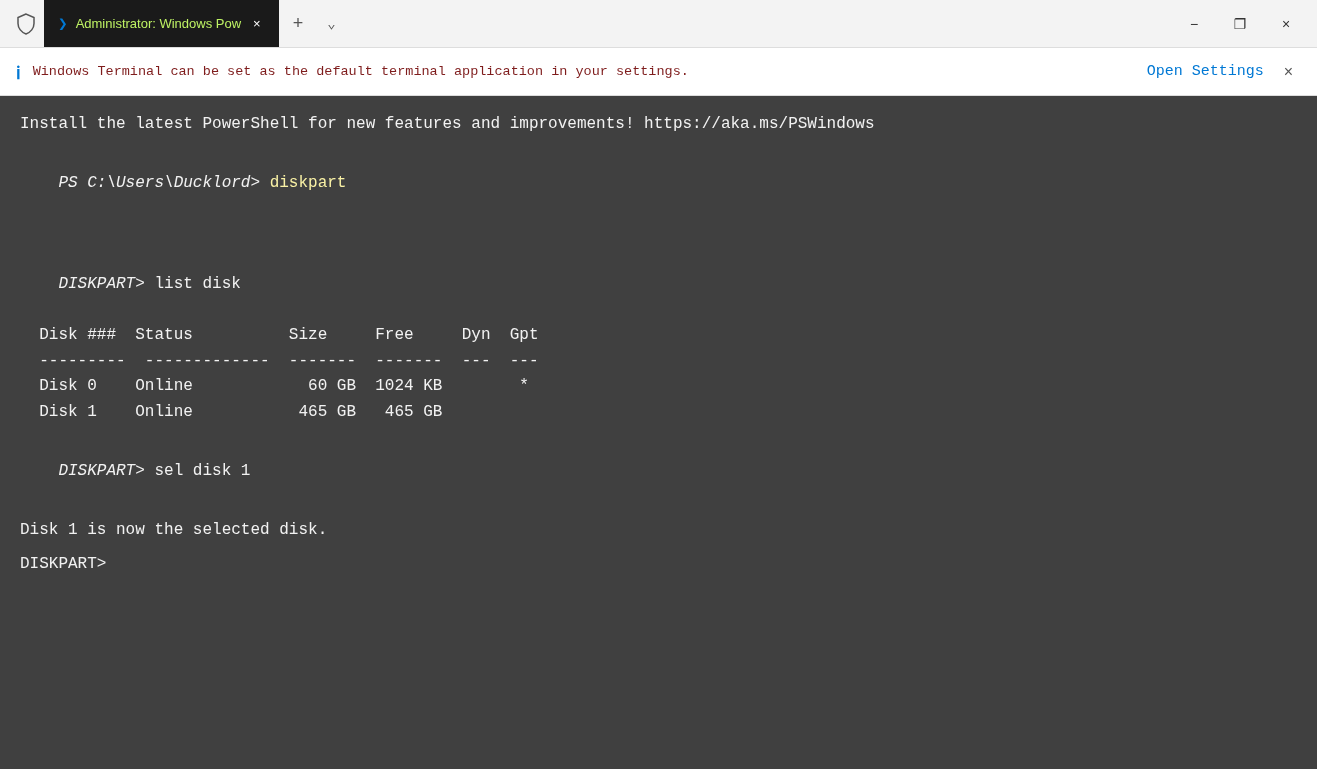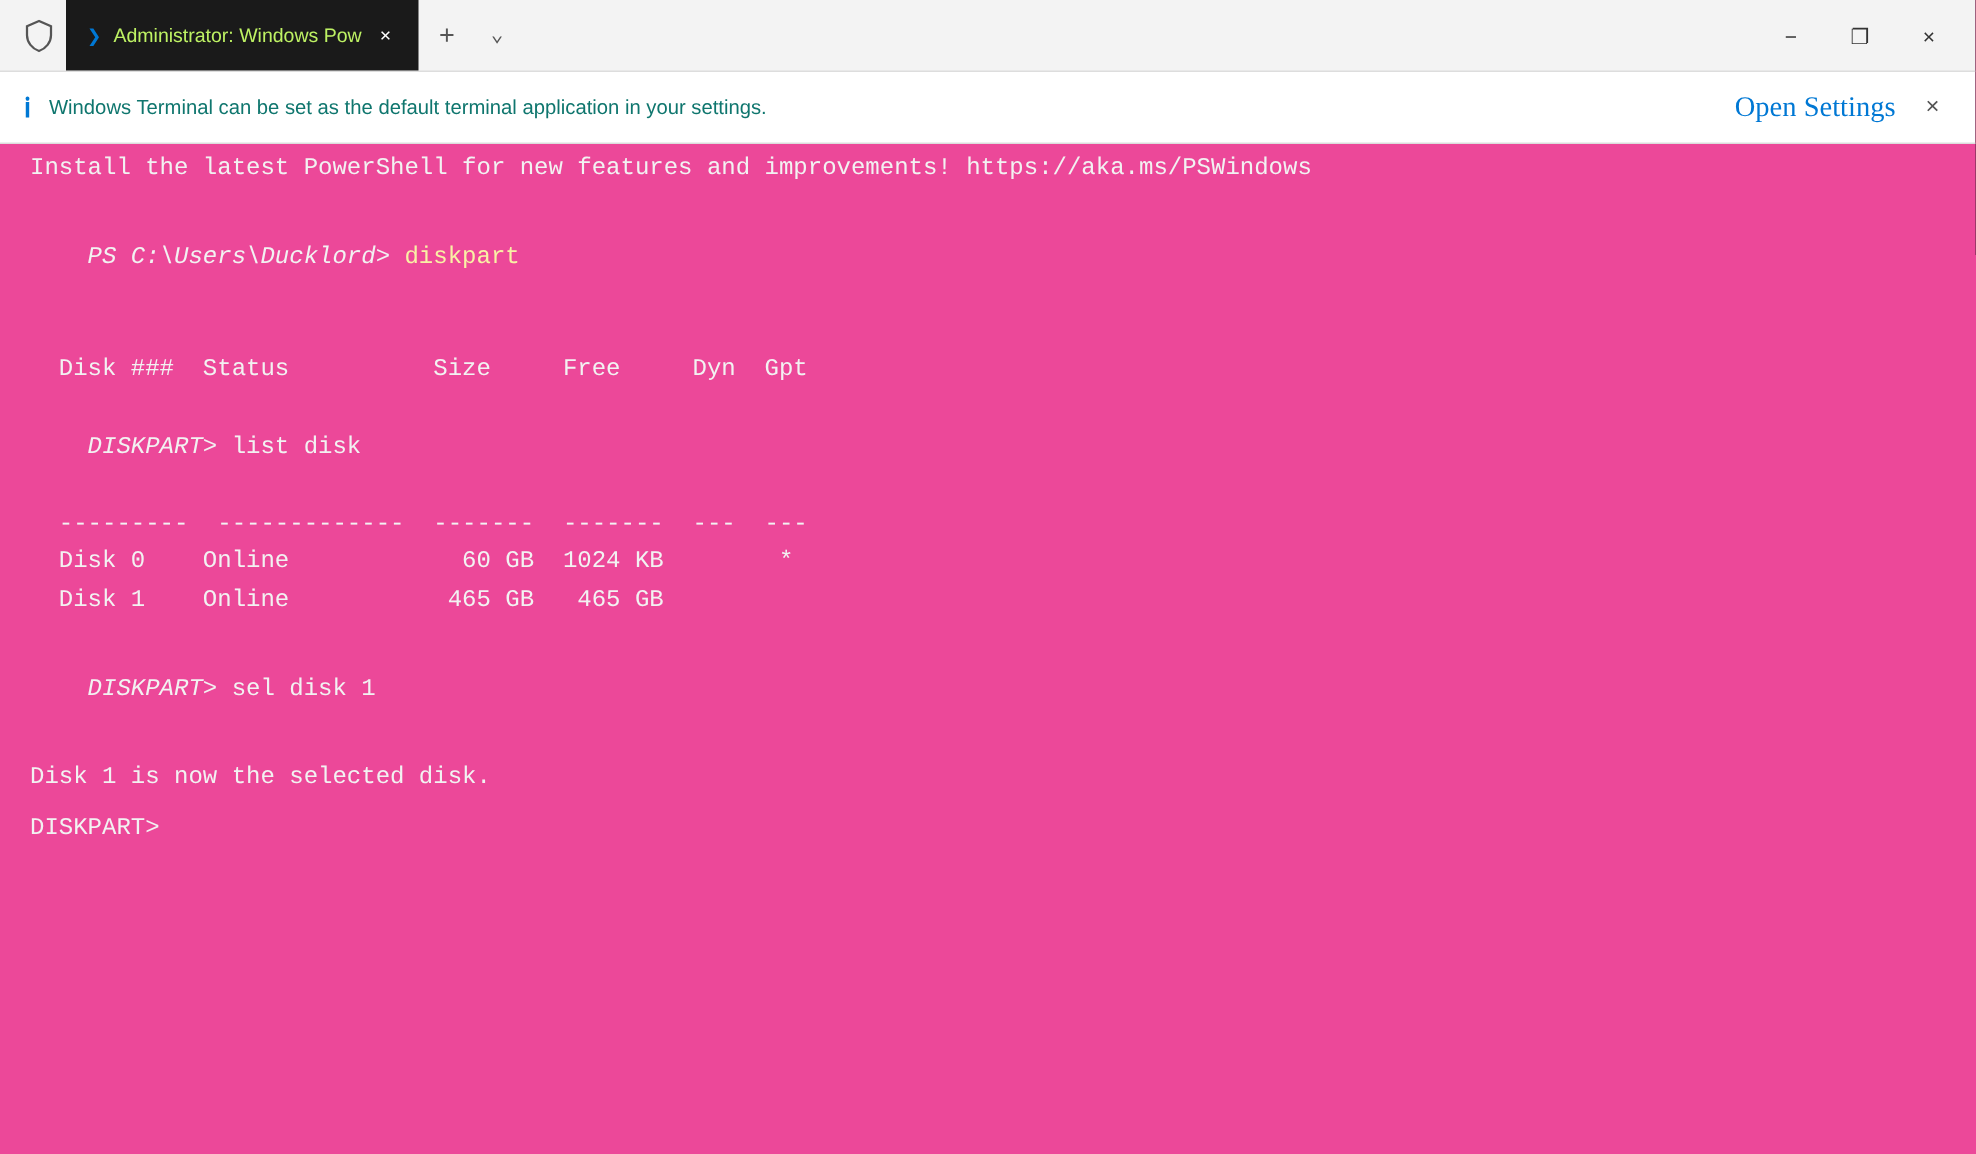--- a/index.html
+++ b/index.html
@@ -121,47 +121,47 @@
       border-bottom: 1px solid #ddd;
     }
 
     .info-icon {
       color: #0078d4;
       font-size: 18px;
       font-weight: bold;
     }
 
     .info-text {
-      font-family: Liberation Sans, sans-serif;
+      font-family: Liberation Mono, monospace;
       font-size: 13.5px;
-      color: #0f766e;
+      color: #7f1d1d;
       flex: 1;
     }
 
     .info-link {
-      font-family: Liberation Serif, serif;
-      font-size: 19px;
+      font-family: Liberation Mono, monospace;
+      font-size: 15px;
       color: #0078d4;
       cursor: pointer;
       text-decoration: none;
     }
 
     .info-dismiss {
       font-family: 'Segoe UI', sans-serif;
       font-size: 16px;
       color: #555;
       cursor: pointer;
       padding: 4px 8px;
     }
 
     
     .terminal {
-      background: #ec4899;
+      background: #404040;
       color: #cccccc;
-      padding: 4px 20px;
+      padding: 16px 20px;
       font-size: 16px;
       line-height: 1.6;
       height: calc(769px - 48px - 48px);
       overflow: hidden;
       font-family: 'Consolas', 'Courier New', monospace;
     }
 
     .line {
       display: block;
       white-space: pre;
@@ -216,24 +216,24 @@
 
 <div class="terminal">
   <span class="line white">Install the latest PowerShell for new features and improvements! https://aka.ms/PSWindows</span>
   <span class="spacer"></span>
   <span class="line">
     <span class="prompt white">PS C:\Users\Ducklord&gt; </span><span class="yellow cmd-underline">diskpart</span>
   </span>
   <span class="spacer"></span>
   <span class="spacer"></span>
   <span class="spacer"></span>
-  <span class="line white">  Disk ###  Status          Size     Free     Dyn  Gpt</span>
   <span class="line">
     <span class="prompt white">DISKPART&gt; </span><span class="white cmd-underline">list disk</span>
   </span>
+  <span class="line white">  Disk ###  Status          Size     Free     Dyn  Gpt</span>
   <span class="line white">  ---------  -------------  -------  -------  ---  ---</span>
   <span class="line white">  Disk 0    Online            60 GB  1024 KB        *</span>
   <span class="line white">  Disk 1    Online           465 GB   465 GB</span>
   <span class="spacer"></span>
   <span class="line">
     <span class="prompt white">DISKPART&gt; </span><span class="white cmd-underline">sel disk 1</span>
   </span>
   <span class="spacer"></span>
   <span class="line white">Disk 1 is now the selected disk.</span>
   <span class="spacer"></span>

